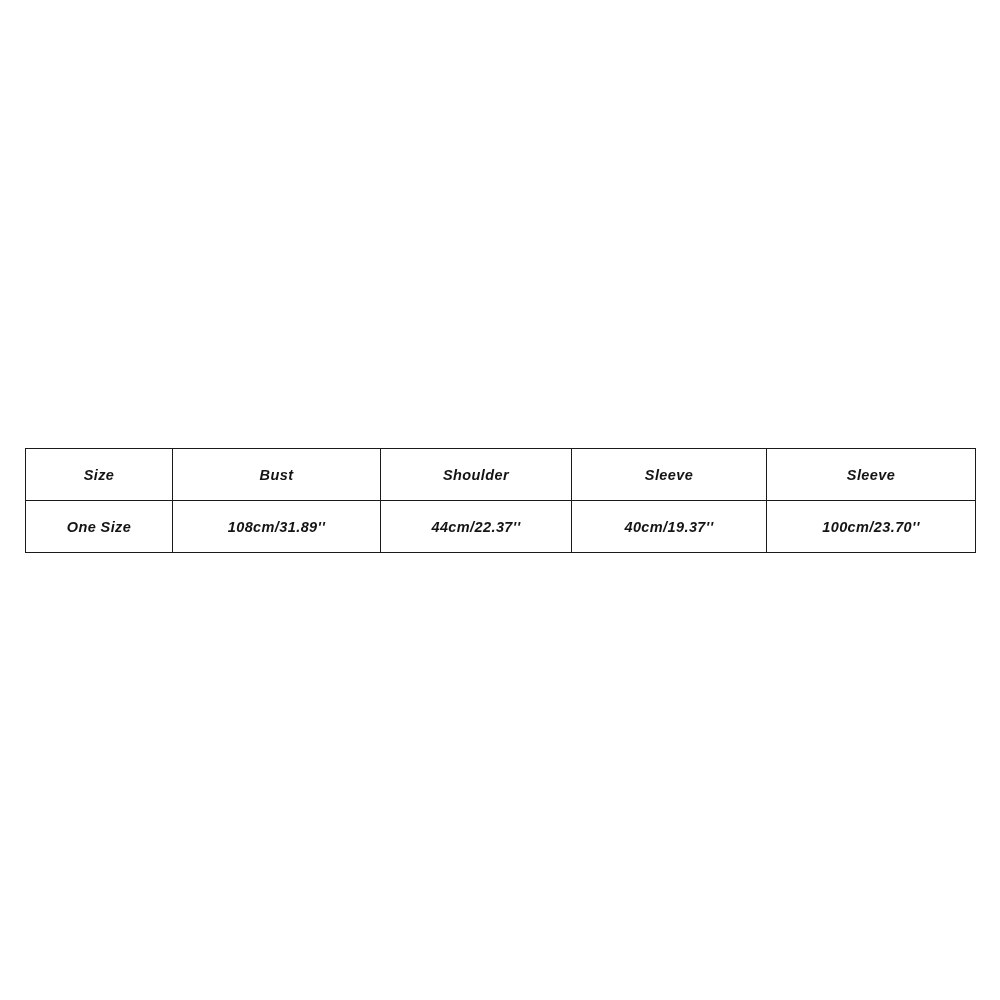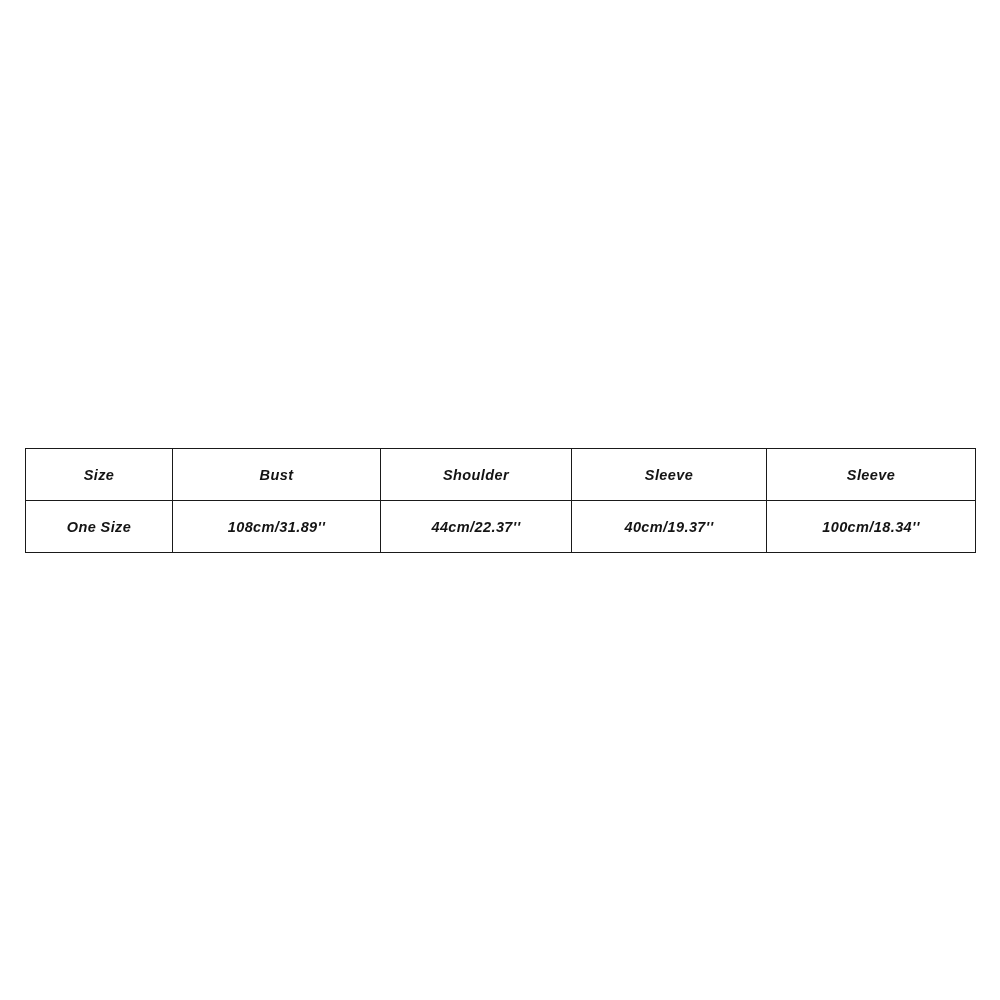--- a/index.html
+++ b/index.html
@@ -81,17 +81,17 @@
         <th>Sleeve</th>
         <th>Sleeve</th>
       </tr>
     </thead>
     <tbody>
       <tr>
         <td class="cell-size">One Size</td>
         <td>108cm/31.89''</td>
         <td>44cm/22.37''</td>
         <td>40cm/19.37''</td>
-        <td>100cm/18.34''</td>
+        <td>100cm/23.70''</td>
       </tr>
     </tbody>
   </table>
 </div>
 
 </body></html>

